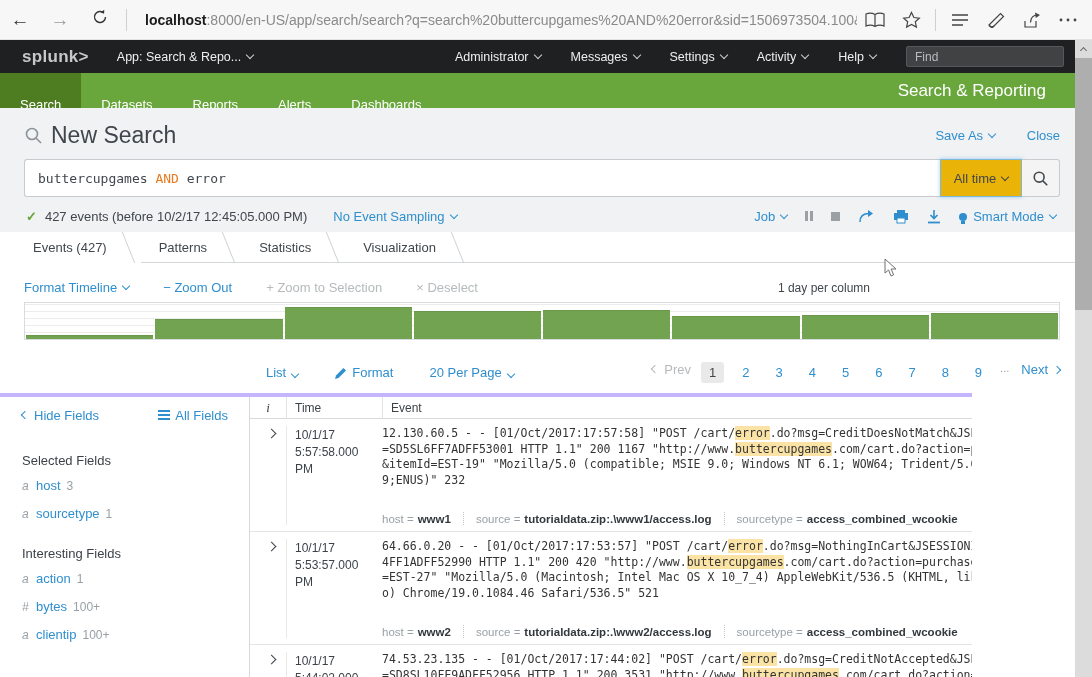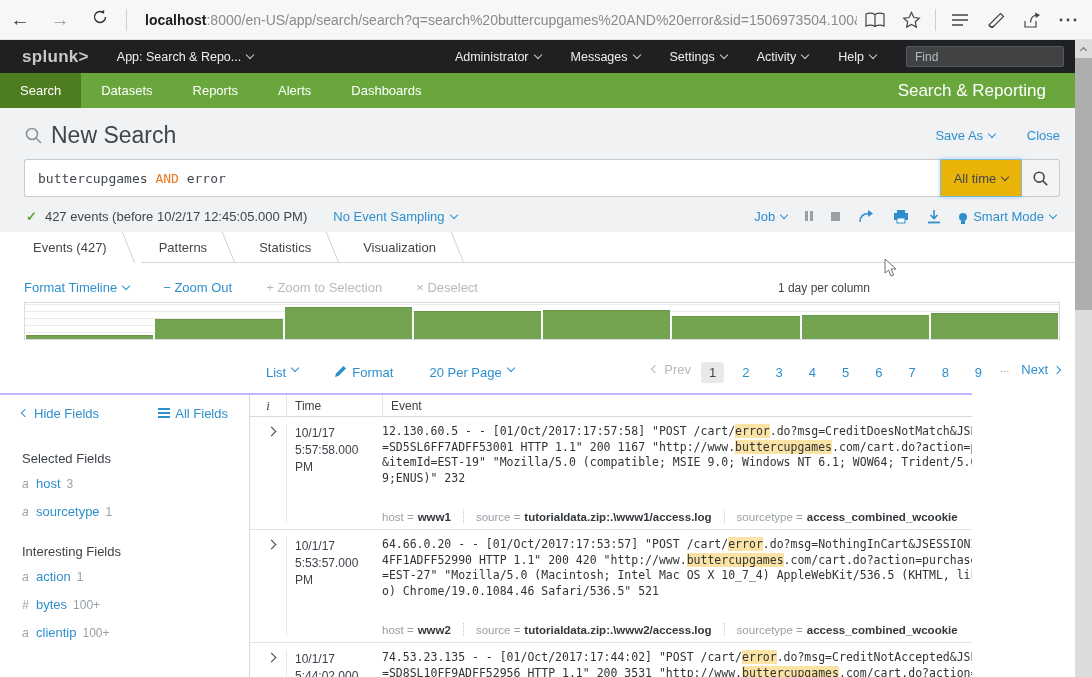--- a/index.html
+++ b/index.html
@@ -24,21 +24,21 @@
   .logo span{color:#c8c8c8}
   .tmenu{font-size:12.5px;color:#efefef;margin-right:30px;white-space:nowrap}
   .tmenu .chev{opacity:.85}
   .spacer{flex:1}
   .find{width:158px;height:21px;background:#404244;border:1px solid #55585a;border-radius:2px;
     color:#b9bcbe;font-size:12px;padding:0 8px;margin-right:28px;font-family:"Liberation Sans",sans-serif}
   .find::placeholder{color:#b9bcbe}
   
   .app-bar{position:absolute;top:73px;left:0;width:1092px;height:35px;background:#69a73c;
     display:flex;align-items:center;color:#fff}
-  .anav{font-size:13px;padding:0 20px;height:35px;line-height:35px;white-space:nowrap}
+  .anav{font-size:13px;padding:14px 20px;height:35px;line-height:35px;white-space:nowrap}
   .anav.active{background:#4e7d21}
   .app-title{font-size:17px;font-weight:400;padding-right:46px;margin-left:auto;white-space:nowrap}
   
   .search-section{position:absolute;top:108px;left:0;width:1092px;height:92px;background:#f0f2f4}
   .ns-row{display:flex;align-items:center;padding:14px 32px 0 24px}
   .ns-title{font-size:23px;font-weight:300;color:#40464d;margin-left:8px}
   .ns-links{margin-left:auto;font-size:13px}
   .blue{color:#2f8fce}
   .ns-links .lnk{margin-left:28px}
   .sbar-row{display:flex;align-items:stretch;padding:10px 32px 0 24px;height:48px}
@@ -75,29 +75,29 @@
   .tl-controls>*{margin-right:34px}
   .disabled{color:#b6babd}
   .tl-note{margin-left:auto;margin-right:10px;font-size:12px;color:#40464d}
   .tl-chart{position:absolute;top:302px;left:24px;width:1036px;height:38px;background:#fff;border:1px solid #d8dcdf;
     background-image:repeating-linear-gradient(to top,#ffffff 0 6px,#ececec 6px 7px)}
   .tl-bars{position:absolute;inset:0;display:flex;align-items:flex-end;gap:2px;padding:0 1px}
   .tl-bar{flex:1;background:#72a351;border-top:1px solid #6a9749}
   
   .toolbar-row{position:absolute;top:352px;left:250px;width:842px;height:41px;display:flex;align-items:center;
     font-size:13px;padding:0 32px 0 16px}
-  .toolbar-row>.tb{margin-right:36px;display:flex;align-items:flex-start}
+  .toolbar-row>.tb{margin-right:36px;display:flex;align-items:flex-end}
   .pager{margin-left:auto;display:flex;align-items:flex-start}
   .pager .page{color:#2f8fce;margin-left:10px;padding:3px 8px}
   .pager .page.active{background:#e9e9e9;border-radius:3px;color:#40464d}
   .pager .prev{color:#b6babd}
   .pager .dots{color:#9aa0a4;margin-left:10px;font-size:11px}
   .pager .next{margin-left:12px}
   
-  .main{position:absolute;top:393px;left:0;width:972px;height:284px;display:flex;border-top:2px solid #c4b5fd;background:#fff}
+  .main{position:absolute;top:393px;left:0;width:972px;height:284px;display:flex;border-top:4px solid #c4b5fd;background:#fff}
   .sidebar{width:250px;flex:0 0 auto;border-right:1px solid #d9d9d9;padding:11px 0 0 22px;font-size:13px}
   .sb-head{display:flex;width:206px}
   .sb-head .af{margin-left:auto}
   .listicon{display:inline-block;width:12px;height:10px;margin-right:5px;
     background:repeating-linear-gradient(to bottom,#2f8fce 0 2px,transparent 2px 4px)}
   .sb-title{margin-top:30px;color:#3d4249}
   .sb-title.second{margin-top:22px}
   .fieldrow{margin-top:8px;line-height:20px;white-space:nowrap}
   .f-pre{font-style:italic;color:#98a0a6;font-size:12px;display:inline-block;width:14px}
   .f-name{color:#2f8fce}

